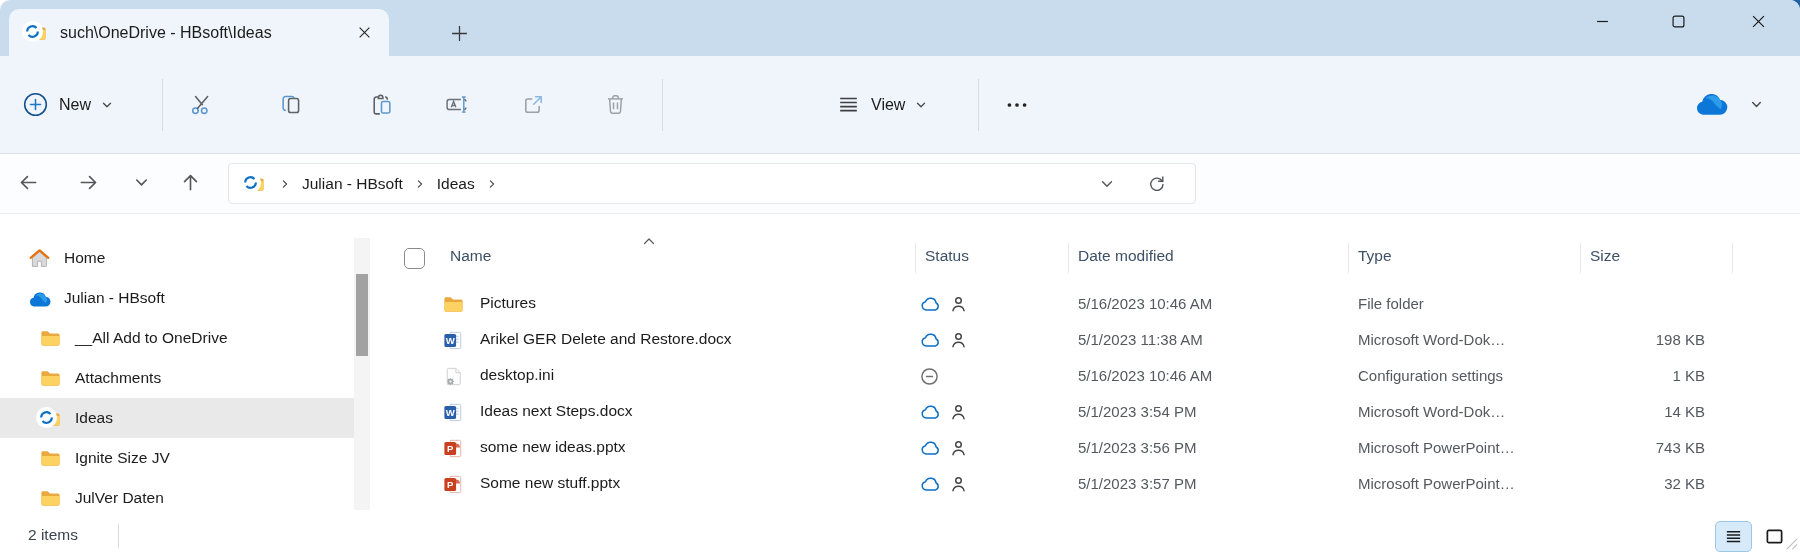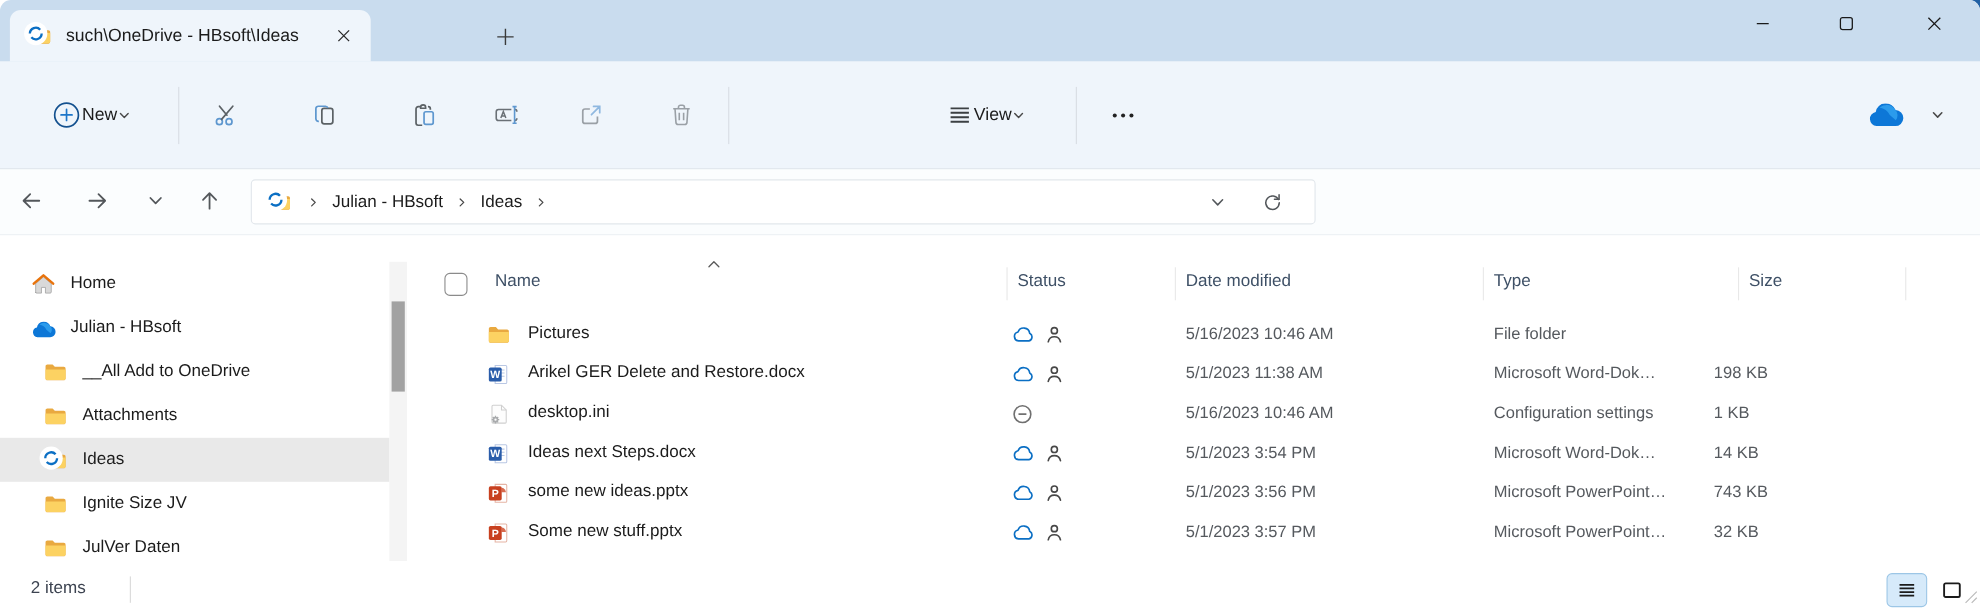--- a/index.html
+++ b/index.html
@@ -3,39 +3,39 @@
 <meta charset="utf-8">
 <style>
   html,body{margin:0;padding:0;background:#fff;}
   .stage{position:relative;width:1800px;height:556px;overflow:hidden;
     font-family:"Liberation Sans","DejaVu Sans",sans-serif;color:#1b1b1b;}
   .corner-bg{position:absolute;top:0;right:0;width:30px;height:30px;background:#2160a4;}
   .window{position:absolute;inset:0;border-radius:10px 10px 0 0;overflow:hidden;background:#fff;z-index:1;}
 
   
   .tabbar{position:absolute;top:0;left:0;right:0;height:56px;background:#c9dcee;}
-  .tab{position:absolute;left:9px;top:9px;width:328px;height:47px;background:#eff5fb;
+  .tab{position:absolute;left:9px;top:9px;width:380px;height:47px;background:#eff5fb;
     border-radius:10px 10px 0 0;display:flex;align-items:center;padding:0 10px 0 16px;box-sizing:border-box;}
   .tab-title{font-size:16px;margin-left:12px;flex:1;white-space:nowrap;overflow:hidden;}
   .iconbtn{display:flex;align-items:center;justify-content:center;border:none;background:transparent;padding:0;cursor:default;}
   .tab-close{width:30px;height:30px;border-radius:6px;}
   .newtab{position:absolute;left:443px;top:17px;width:32px;height:32px;border-radius:6px;}
   .cap{position:absolute;top:0;height:42px;width:46px;}
   .cap-min{left:1579px}.cap-max{left:1655px}.cap-close{left:1735px}
 
   .folder-wrap{position:relative;display:inline-flex;width:23px;height:23px;}
   .folder-wrap svg{width:23px;height:23px;}
   .sync-badge{position:absolute;left:-4px;bottom:-3px;display:none;}
   .badged .sync-badge{display:block;}
 
   
   .toolbar{position:absolute;top:56px;left:0;right:0;height:97px;background:#eff5fb;border-bottom:1px solid #dde3e9;}
   .toolbar > *{position:absolute;top:0;height:97px;}
   .tb-sep{width:1px !important;height:52px !important;top:23px !important;background:#d7dde3;}
-  .tbtn{display:flex;align-items:center;justify-content:center;background:transparent;border:none;}
+  .tbtn{display:flex;align-items:center;justify-content:flex-start;gap:10px;background:transparent;border:none;}
   .tbtn .lbl{font-size:16px;color:#1b1b1b;}
   .new-btn{left:16px;width:134px;}
   .sep1{left:162px}.sep2{left:662px}.sep3{left:978px}
   .b-cut{left:183px;width:44px}.b-copy{left:273px;width:44px}.b-paste{left:363px;width:44px}
   .b-rename{left:438px;width:44px}.b-share{left:515px;width:44px}.b-del{left:597px;width:44px}
   .b-sort{left:680px;width:122px}.b-view{left:830px;width:132px}.b-more{left:998px;width:46px}
   .b-cloud{left:1688px;width:52px}.b-cloudchev{left:1744px;width:34px}
 
   
   .addressrow{position:absolute;top:154px;left:0;right:0;height:59px;background:#fbfdfe;border-bottom:1px solid #e9edf1;}
@@ -82,21 +82,21 @@
   .file-row[data-icon="ppt"] .fi-ppt{display:block;}
   .file-row[data-icon="ini"] .fi-ini{display:block;}
   .cell-name{position:absolute;left:90px;top:8px;font-size:15.5px;color:#1b1b1b;white-space:nowrap;}
   .cell-status{position:absolute;left:530px;top:7px;width:64px;height:22px;display:flex;align-items:center;gap:9px;}
   .cell-status .st{display:none;}
   .file-row[data-status="cloud-shared"] .st-cloud{display:block;}
   .file-row[data-status="cloud-shared"] .st-person{display:block;}
   .file-row[data-status="excluded"] .st-excluded{display:block;}
   .cell-date,.cell-type{position:absolute;top:9px;font-size:15px;color:#55595e;white-space:nowrap;}
   .cell-date{left:688px}.cell-type{left:968px}
-  .cell-size{position:absolute;left:1168px;top:9px;width:147px;text-align:left;font-size:15px;color:#55595e;}
+  .cell-size{position:absolute;left:1168px;top:9px;width:147px;text-align:right;font-size:15px;color:#55595e;}
 
   
   .statusbar{position:absolute;left:0;right:0;bottom:0;height:40px;background:#fff;}
   .items-count{position:absolute;left:28px;top:10px;font-size:15.5px;color:#3c4350;}
   .sb-sep{position:absolute;left:118px;top:8px;width:1px;height:24px;background:#d9d9d9;}
   .toggle{position:absolute;top:5px;width:37px;height:31px;border-radius:5px;display:flex;align-items:center;justify-content:center;border:1px solid transparent;background:transparent;}
   .toggle-details{left:1715px;background:#d6eafa;border-color:#9cc6e6;}
   .toggle-icons{left:1756px;}
   .grip{position:absolute;right:2px;bottom:2px;}
 </style>

